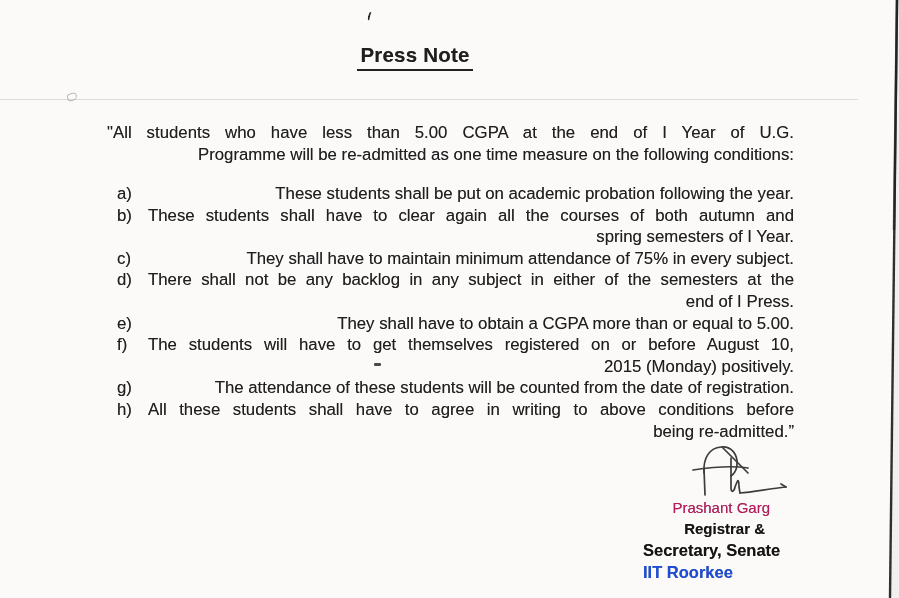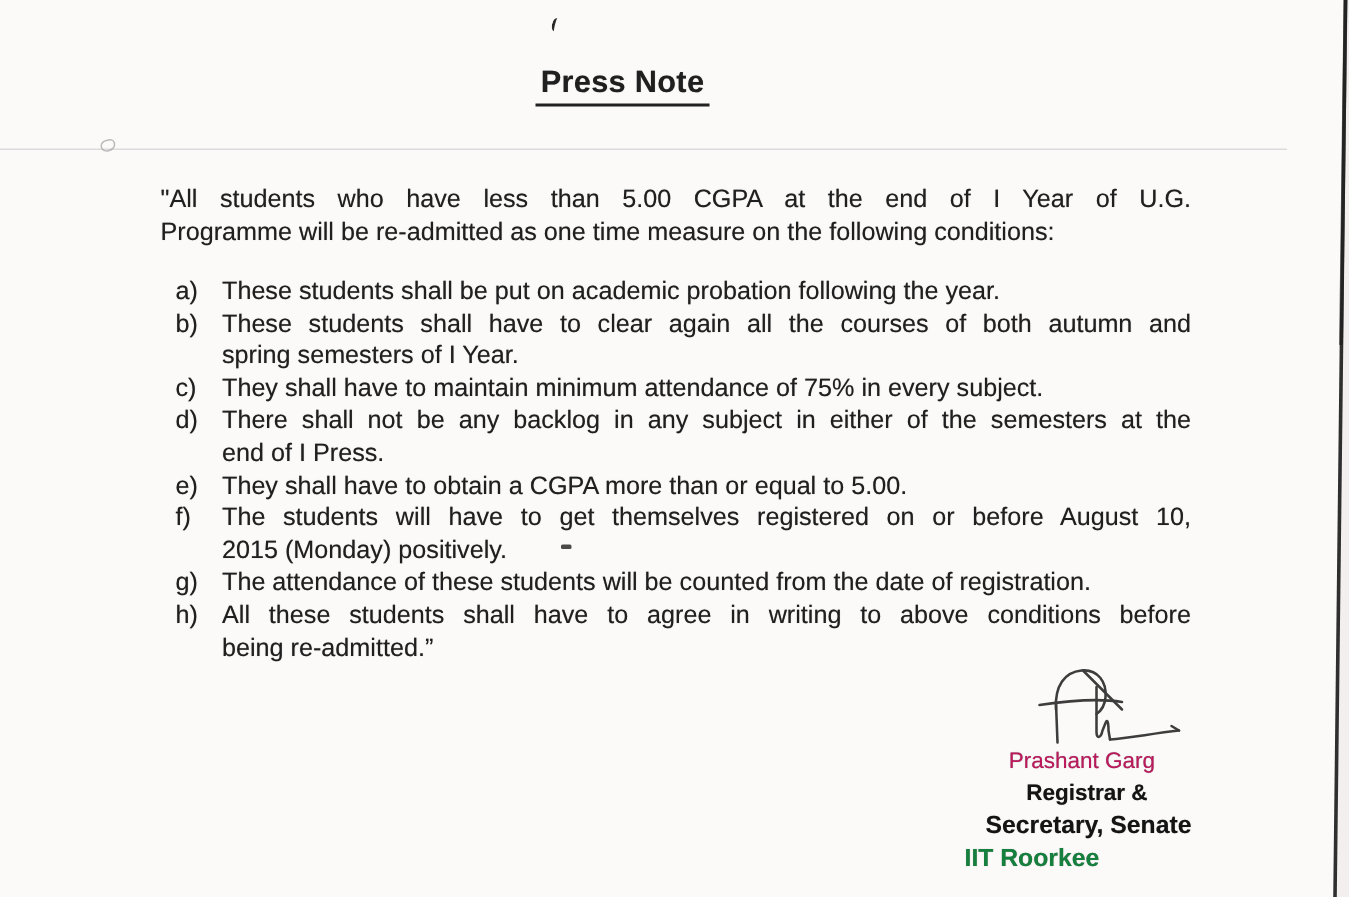--- a/index.html
+++ b/index.html
@@ -48,40 +48,40 @@
   .conditions{
     position:absolute; top:183px; left:107px; width:687px;
     font-size:16.8px; line-height:21.6px;
   }
   .cond-row{ display:flex; }
   .cond-label{
     width:41px; flex:0 0 41px;
     padding-left:10px; box-sizing:border-box;
   }
   .cond-text{ flex:1; min-width:0; }
-  .lines > div{ width:100%; }
+  .lines > div{ width:100%;text-align:right; }
   .stretch{ text-align:justify; text-align-last:justify; }
 
   
   .sig-scribble{ position:absolute; left:688px; top:443px; }
   .sig-name{
     position:absolute; top:499px; right:129px;
     font-size:15px; color:#be185d;
   }
   .sig-role1{
     position:absolute; top:520px; right:134px;
     font-size:15px; font-weight:bold; color:#141414;
   }
   .sig-role2{
     position:absolute; top:541px; left:643px;
-    font-size:16.5px; font-weight:bold; color:#141414;margin-left:14px;
+    font-size:16.5px; font-weight:bold; color:#141414;
   }
   .sig-role3{
     position:absolute; top:563px; left:643px;
-    font-size:16.5px; font-weight:bold; color:#15803d;
+    font-size:16.5px; font-weight:bold; color:#1d4ed8;
   }
 
   
   .hairline{
     position:absolute; top:99px; left:0; width:858px; height:1px;
     background:#dcdade;
   }
   .speck{
     position:absolute; left:67px; top:93px;
     width:8px; height:6px;

